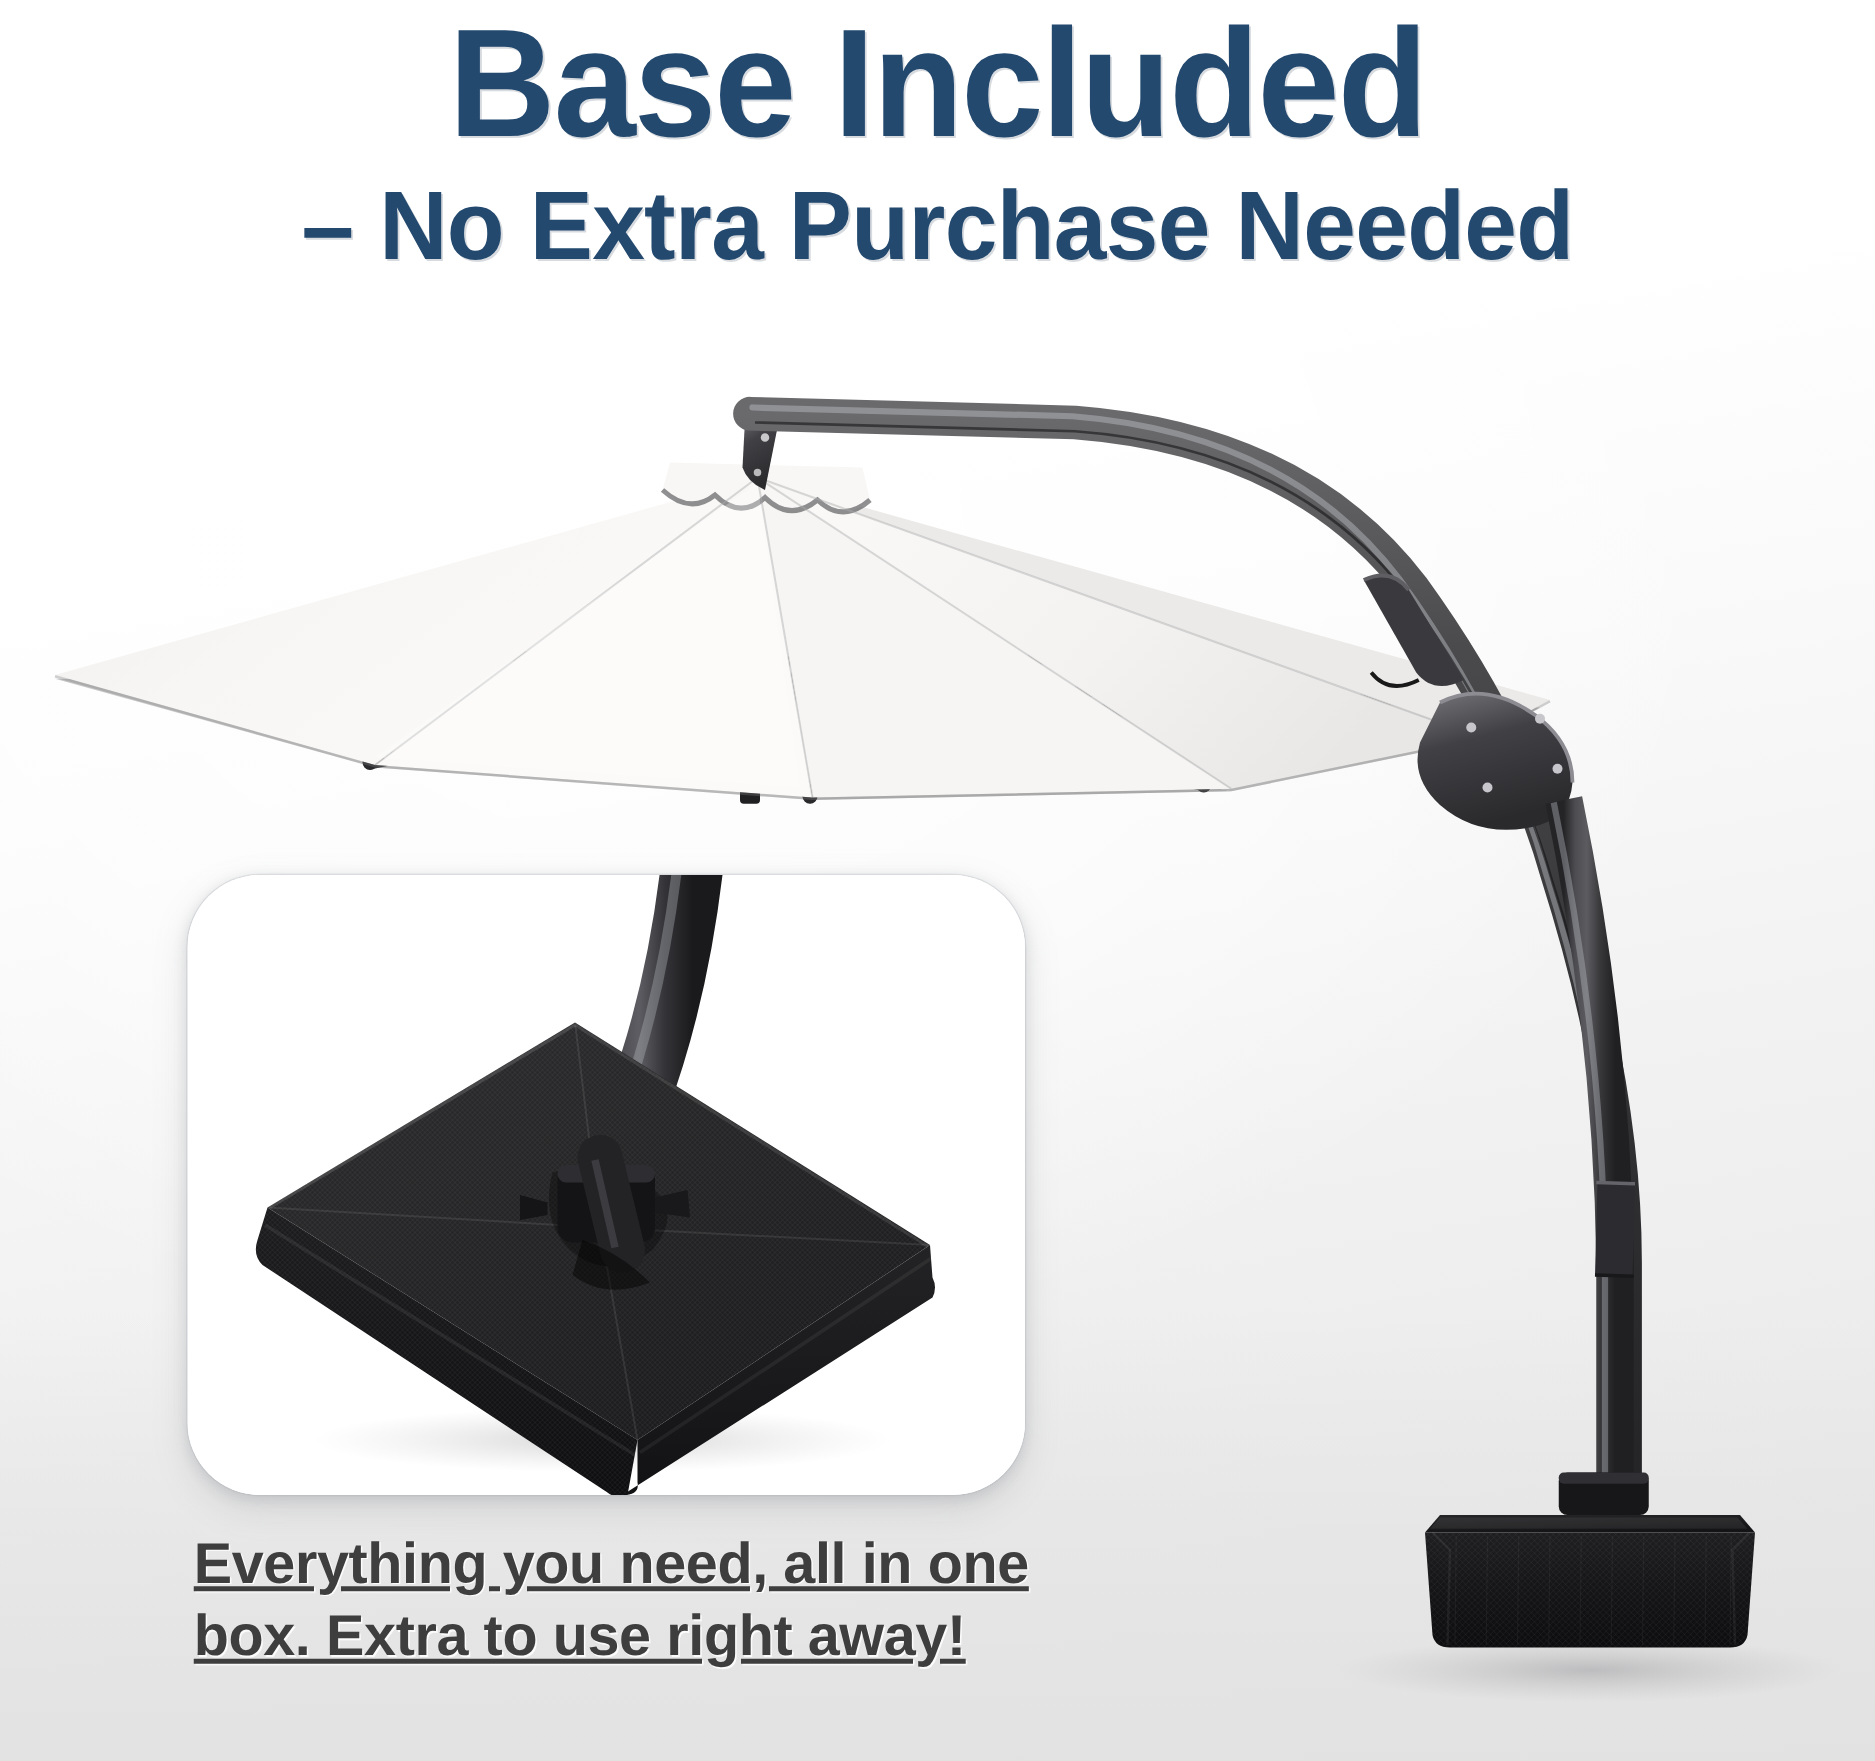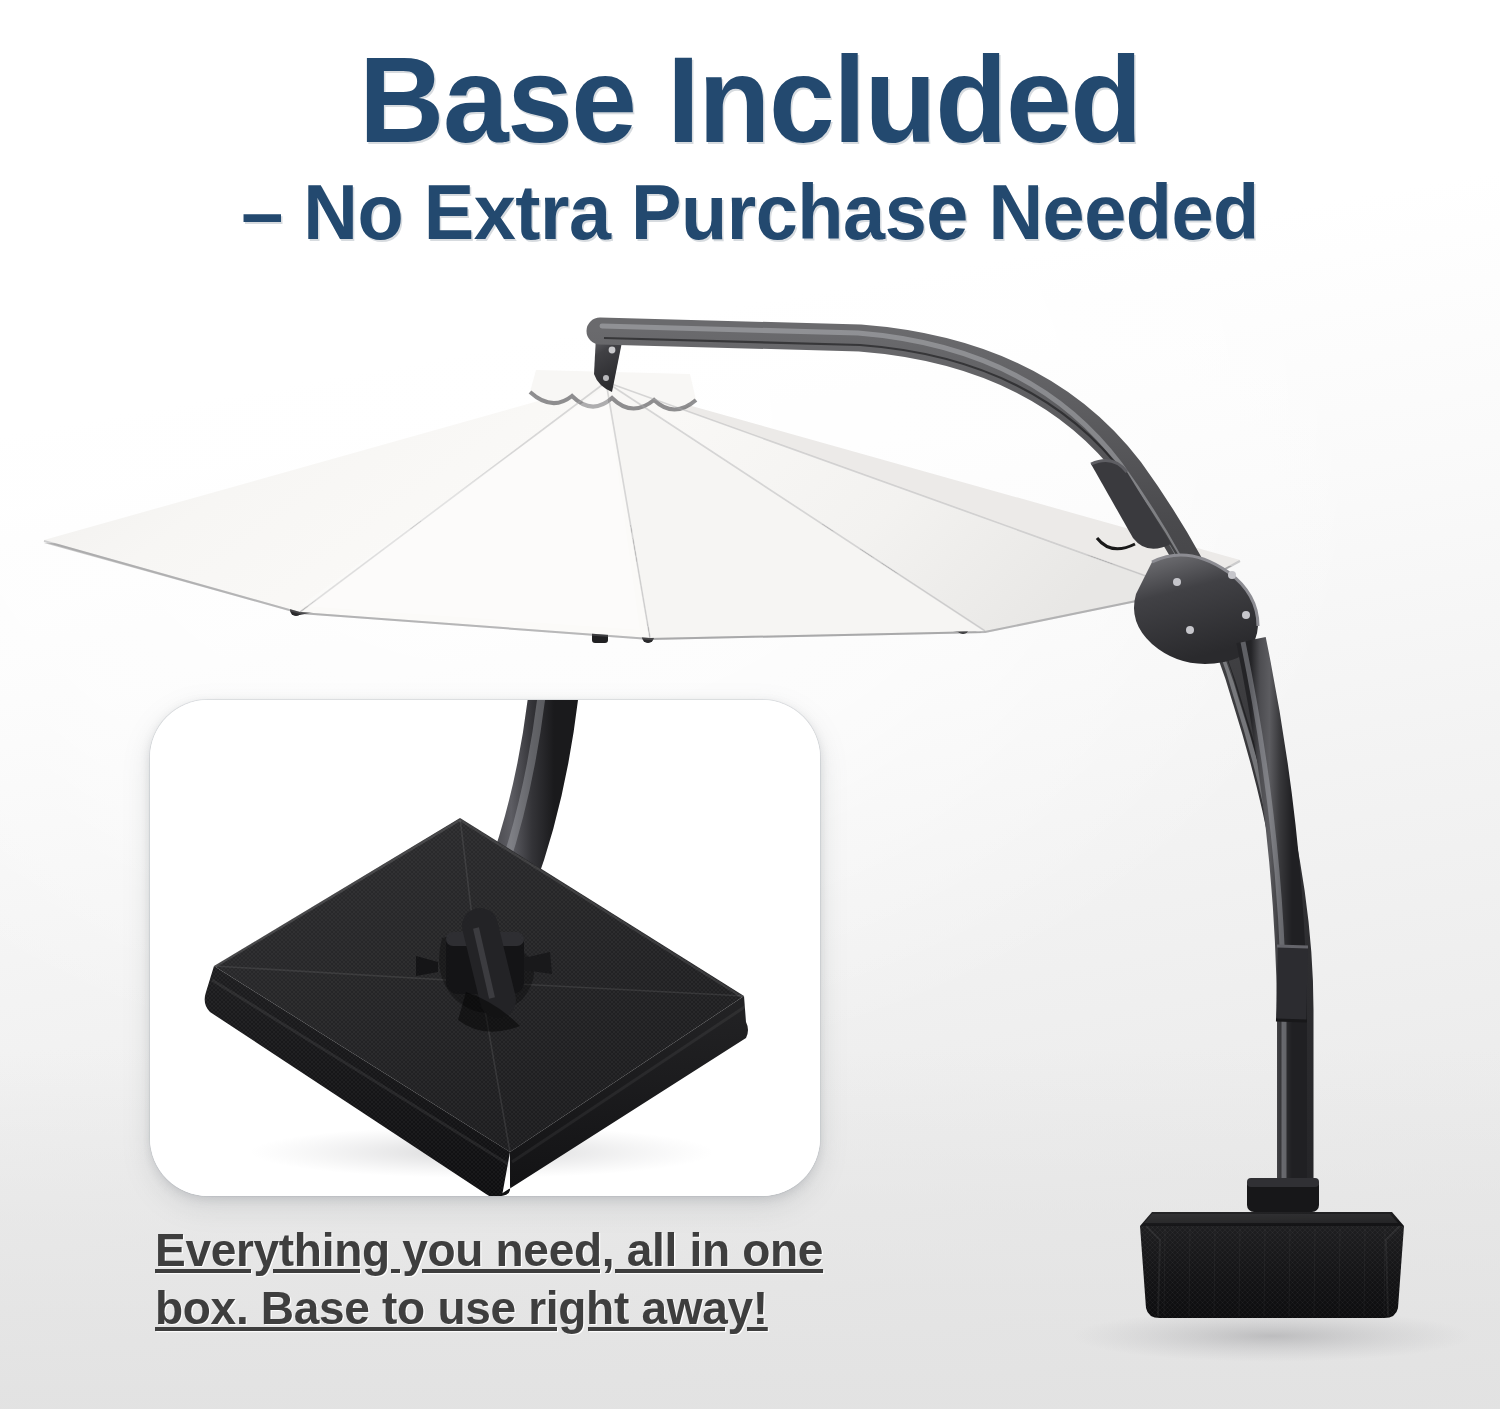--- a/index.html
+++ b/index.html
@@ -46,21 +46,20 @@
                 rgba(226,226,226,0.95) 100%);
   }
 
   
   .headline {
     position: absolute;
     left: 0; right: 0;
     top: 6px;
     text-align: center;
     user-select: none;
-    margin-top: 32px;
   }
   .headline-l1 {
     display: block;
     font-size: 123px;
     line-height: 1.0;
     font-weight: 700;
     letter-spacing: -1.5px;
     color: #23496f;
     transform: scaleX(0.96);
     text-shadow: 1.5px 1.5px 0 rgba(150,160,172,0.38);
@@ -424,16 +423,16 @@
         <path d="M330 226 L348 300" fill="none" stroke="#232326" stroke-width="36" stroke-linecap="round"></path>
         <path d="M326 228 L342 298" fill="none" stroke="rgba(150,152,158,0.22)" stroke-width="6"></path>
 
         <path d="M316 292 q30 10 54 34 q-36 14 -62 -6 Z" fill="rgba(0,0,0,0.45)"></path>
       </g>
     </svg>
   </div>
 
   <div class="caption">
     <span class="caption-line">Everything you need, all in one</span>
-    <span class="caption-line">box. Base to use right away!</span>
+    <span class="caption-line">box. Extra to use right away!</span>
   </div>
 
 </div>
 
 </body></html>

